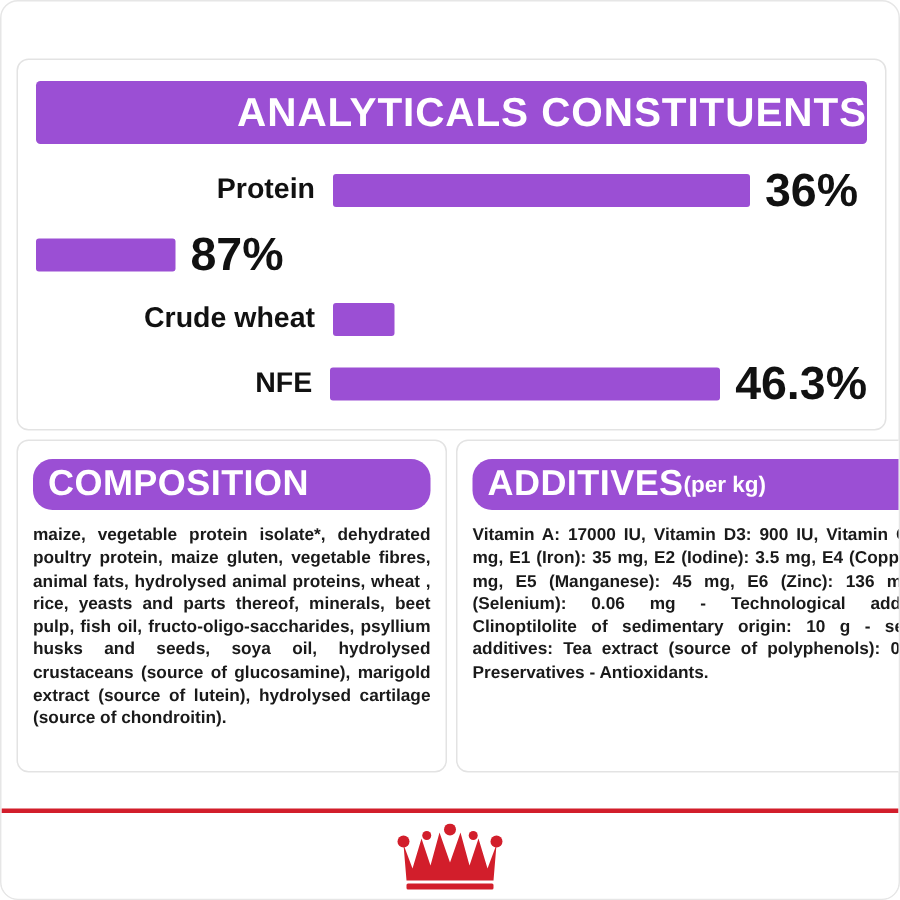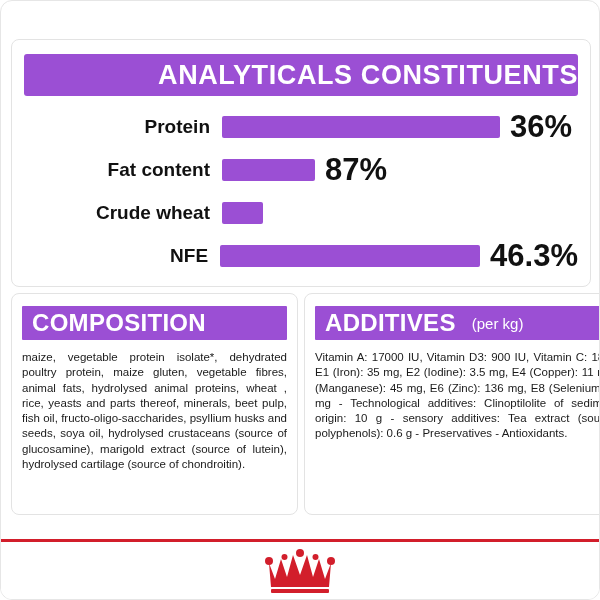--- a/index.html
+++ b/index.html
@@ -120,50 +120,51 @@
     left: 303px;
     width: 341px;
   }
   .panel-title-bar {
     position: absolute;
     left: 10px;
     top: 12px;
     right: 10px;
     height: 34px;
     background: #9b4fd4;
-    border-radius: 1px;
+    border-radius: 13px;
     display: flex;
     align-items: center;
     padding-left: 10px;
     box-sizing: border-box;
   }
   .panel-title {
     color: #ffffff;
     font-size: 24px;
     font-weight: bold;
     letter-spacing: 0.3px;
     white-space: nowrap;
   }
   .panel-title-sub {
     color: #ffffff;
     font-size: 15px;
-    font-weight: normal;
-    margin-left: 16px;
+    font-weight: bold;
+    margin-left: 0;
     white-space: nowrap;
   }
   .panel-body {
     position: absolute;
     left: 10px;
     right: 10px;
     top: 56px;
     bottom: 8px;
     font-size: 11.5px;
     line-height: 1.33;
     color: #1a1a1a;
     text-align: justify;
+    font-weight: bold;
   }
 
   
   .footer-line {
     position: absolute;
     left: 0;
     right: 0;
     top: 538px;
     height: 3px;
     background: #d21e2b;
@@ -200,21 +201,20 @@
 
       <div class="row">
         <div class="row-label">Protein</div>
         <div class="bar-area">
           <div class="bar" style="width:278px"></div>
           <div class="bar-value">36%</div>
         </div>
       </div>
 
       <div class="row">
-        <div class="row-label">Fat content</div>
         <div class="bar-area">
           <div class="bar" style="width:93px"></div>
           <div class="bar-value">87%</div>
         </div>
       </div>
 
       <div class="row">
         <div class="row-label">Crude wheat</div>
         <div class="bar-area">
           <div class="bar" style="width:41px"></div>

